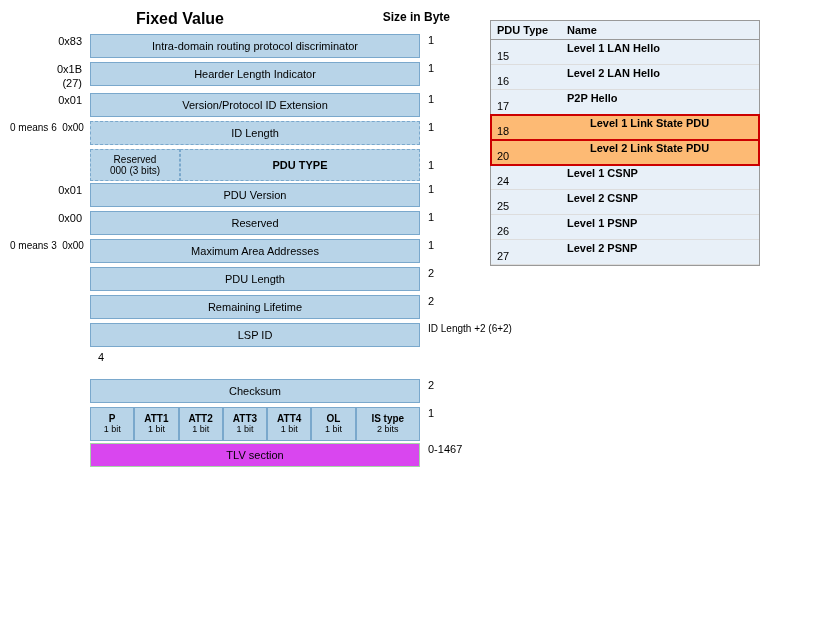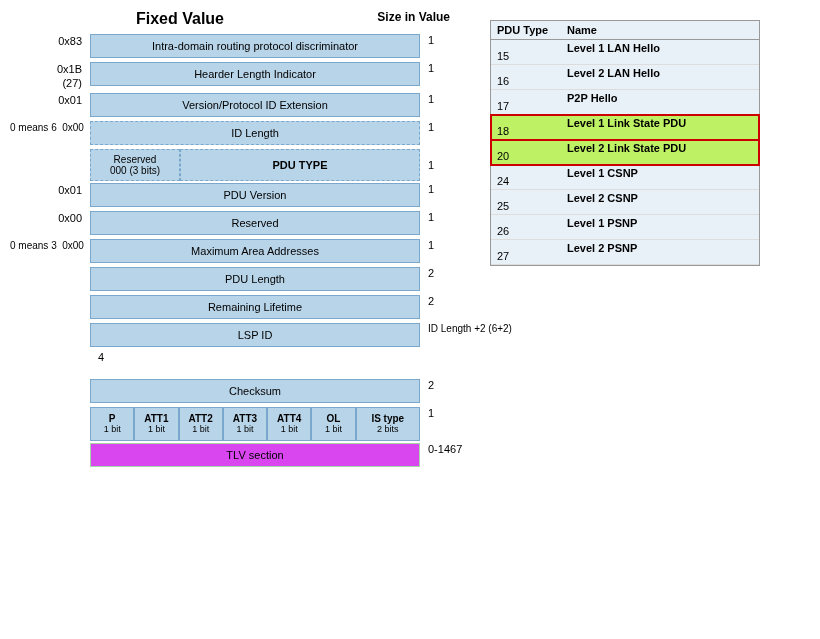--- a/index.html
+++ b/index.html
@@ -215,23 +215,24 @@
     }
 
     .pdu-table-row {
       display: flex;
       flex-direction: row;
       padding: 2px 6px;
       border-bottom: 1px solid #ddd;
     }
 
     .pdu-table-row.highlighted {
-      background: #bef264;
+      background: #fdba74;
       outline: 2px solid #cc0000;
       outline-offset: -1px;
+      gap: 23px;
     }
 
     .pdu-table-row .pdu-col-type {
       font-weight: normal;
       margin-top: 8px;
     }
 
     .pdu-table-row .pdu-col-name {
       font-weight: bold;
     }
@@ -243,21 +244,21 @@
   </style>
 </head>
 <body>
 
 <div class="main-container">
 
   <div class="left-panel">
 
     <div class="header-row">
       <div class="header-fixed">Fixed Value</div>
-      <div class="header-size">Size in Value</div>
+      <div class="header-size">Size in Byte</div>
     </div>
 
     <div class="row-container">
       <div class="fixed-val">0x83</div>
       <div class="pdu-box">Intra-domain routing protocol discriminator</div>
       <div class="size-val">1</div>
     </div>
 
     <div class="row-container">
       <div class="fixed-val" style="white-space:pre-line">0x1B

